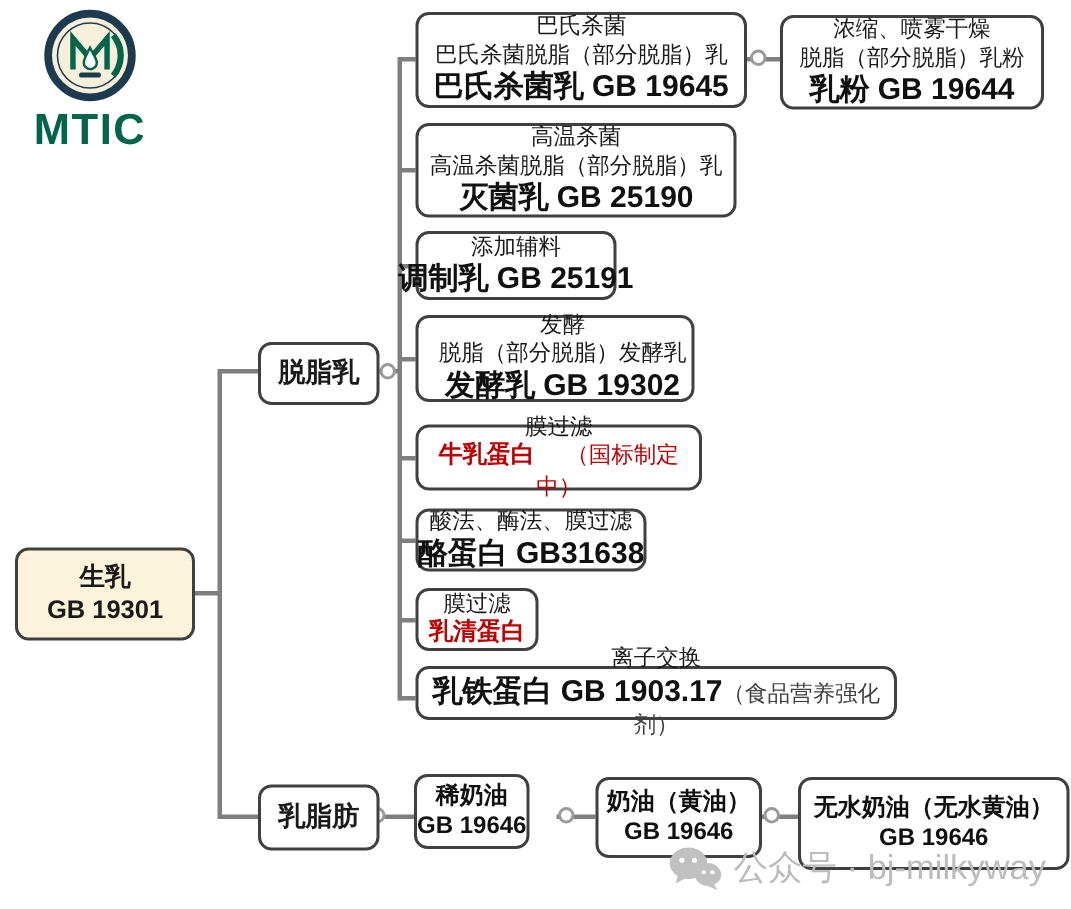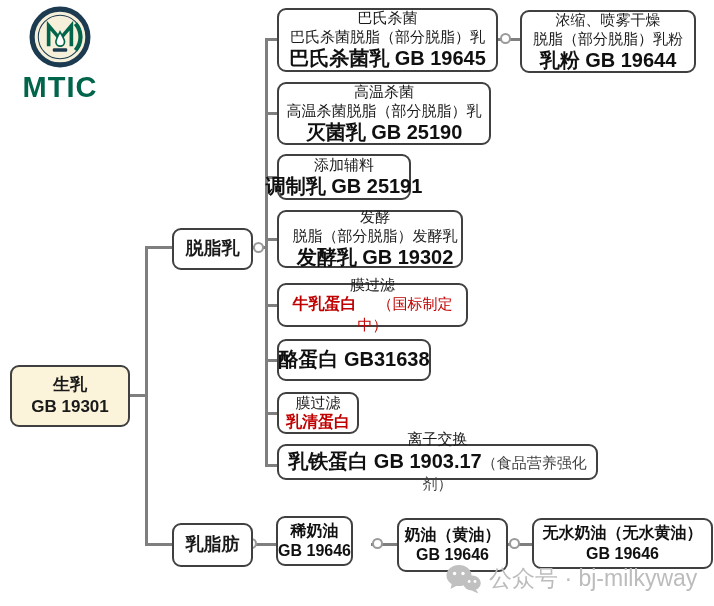--- a/index.html
+++ b/index.html
@@ -27,21 +27,21 @@
   #n-powder{left:520px;top:10px;width:176px;height:63px;justify-content:center;}
   #n-ster{left:277px;top:82px;width:214px;height:63px;}
   #n-mod{left:277px;top:154px;width:134px;height:46px;}
   #n-ferm{left:277px;top:210px;width:186px;height:58px;padding-left:14px;}
   #n-mprot{left:277px;top:283px;width:191px;height:44px;}
   #n-casein{left:277px;top:339px;width:154px;height:42px;}
   #n-whey{left:277px;top:392px;width:82px;height:42px;}
   #n-lacto{left:277px;top:444px;width:321px;height:36px;}
   #n-cream{left:276px;top:516px;width:77px;height:50px;}
   #n-butter{left:397px;top:518px;width:111px;height:54px;}
-  #n-anhyd{left:532px;top:518px;width:181px;height:51px;text-align:right;}
+  #n-anhyd{left:532px;top:518px;width:181px;height:62px;text-align:right;}
   #n-cream .std,#n-butter .std,#n-anhyd .std{font-size:16px;}
 
   
   .hline,.vline{position:absolute;background:#7f7f7f;z-index:1;}
   .hline{height:3px;}
   .vline{width:3px;}
   #l-raw{left:130px;top:394px;width:18px;}
   #v-brk1{left:145px;top:246px;height:300px;}
   #l-skim{left:148px;top:246px;width:24px;}
   #l-fat{left:148px;top:543px;width:24px;}
@@ -167,20 +167,21 @@
   </div>
 
   <div class="node" id="n-mprot">
     <div class="proc">膜过滤</div>
     <div>
       <span class="red-bold">牛乳蛋白</span><span class="red">（国标制定中）</span>
     </div>
   </div>
 
   <div class="node" id="n-casein">
+    <div class="proc">酸法、酶法、膜过滤</div>
     <div class="std">酪蛋白 GB31638</div>
   </div>
 
   <div class="node" id="n-whey">
     <div class="proc">膜过滤</div>
     <div class="red-bold">乳清蛋白</div>
   </div>
 
   <div class="node" id="n-lacto">
     <div class="proc">离子交换</div>

